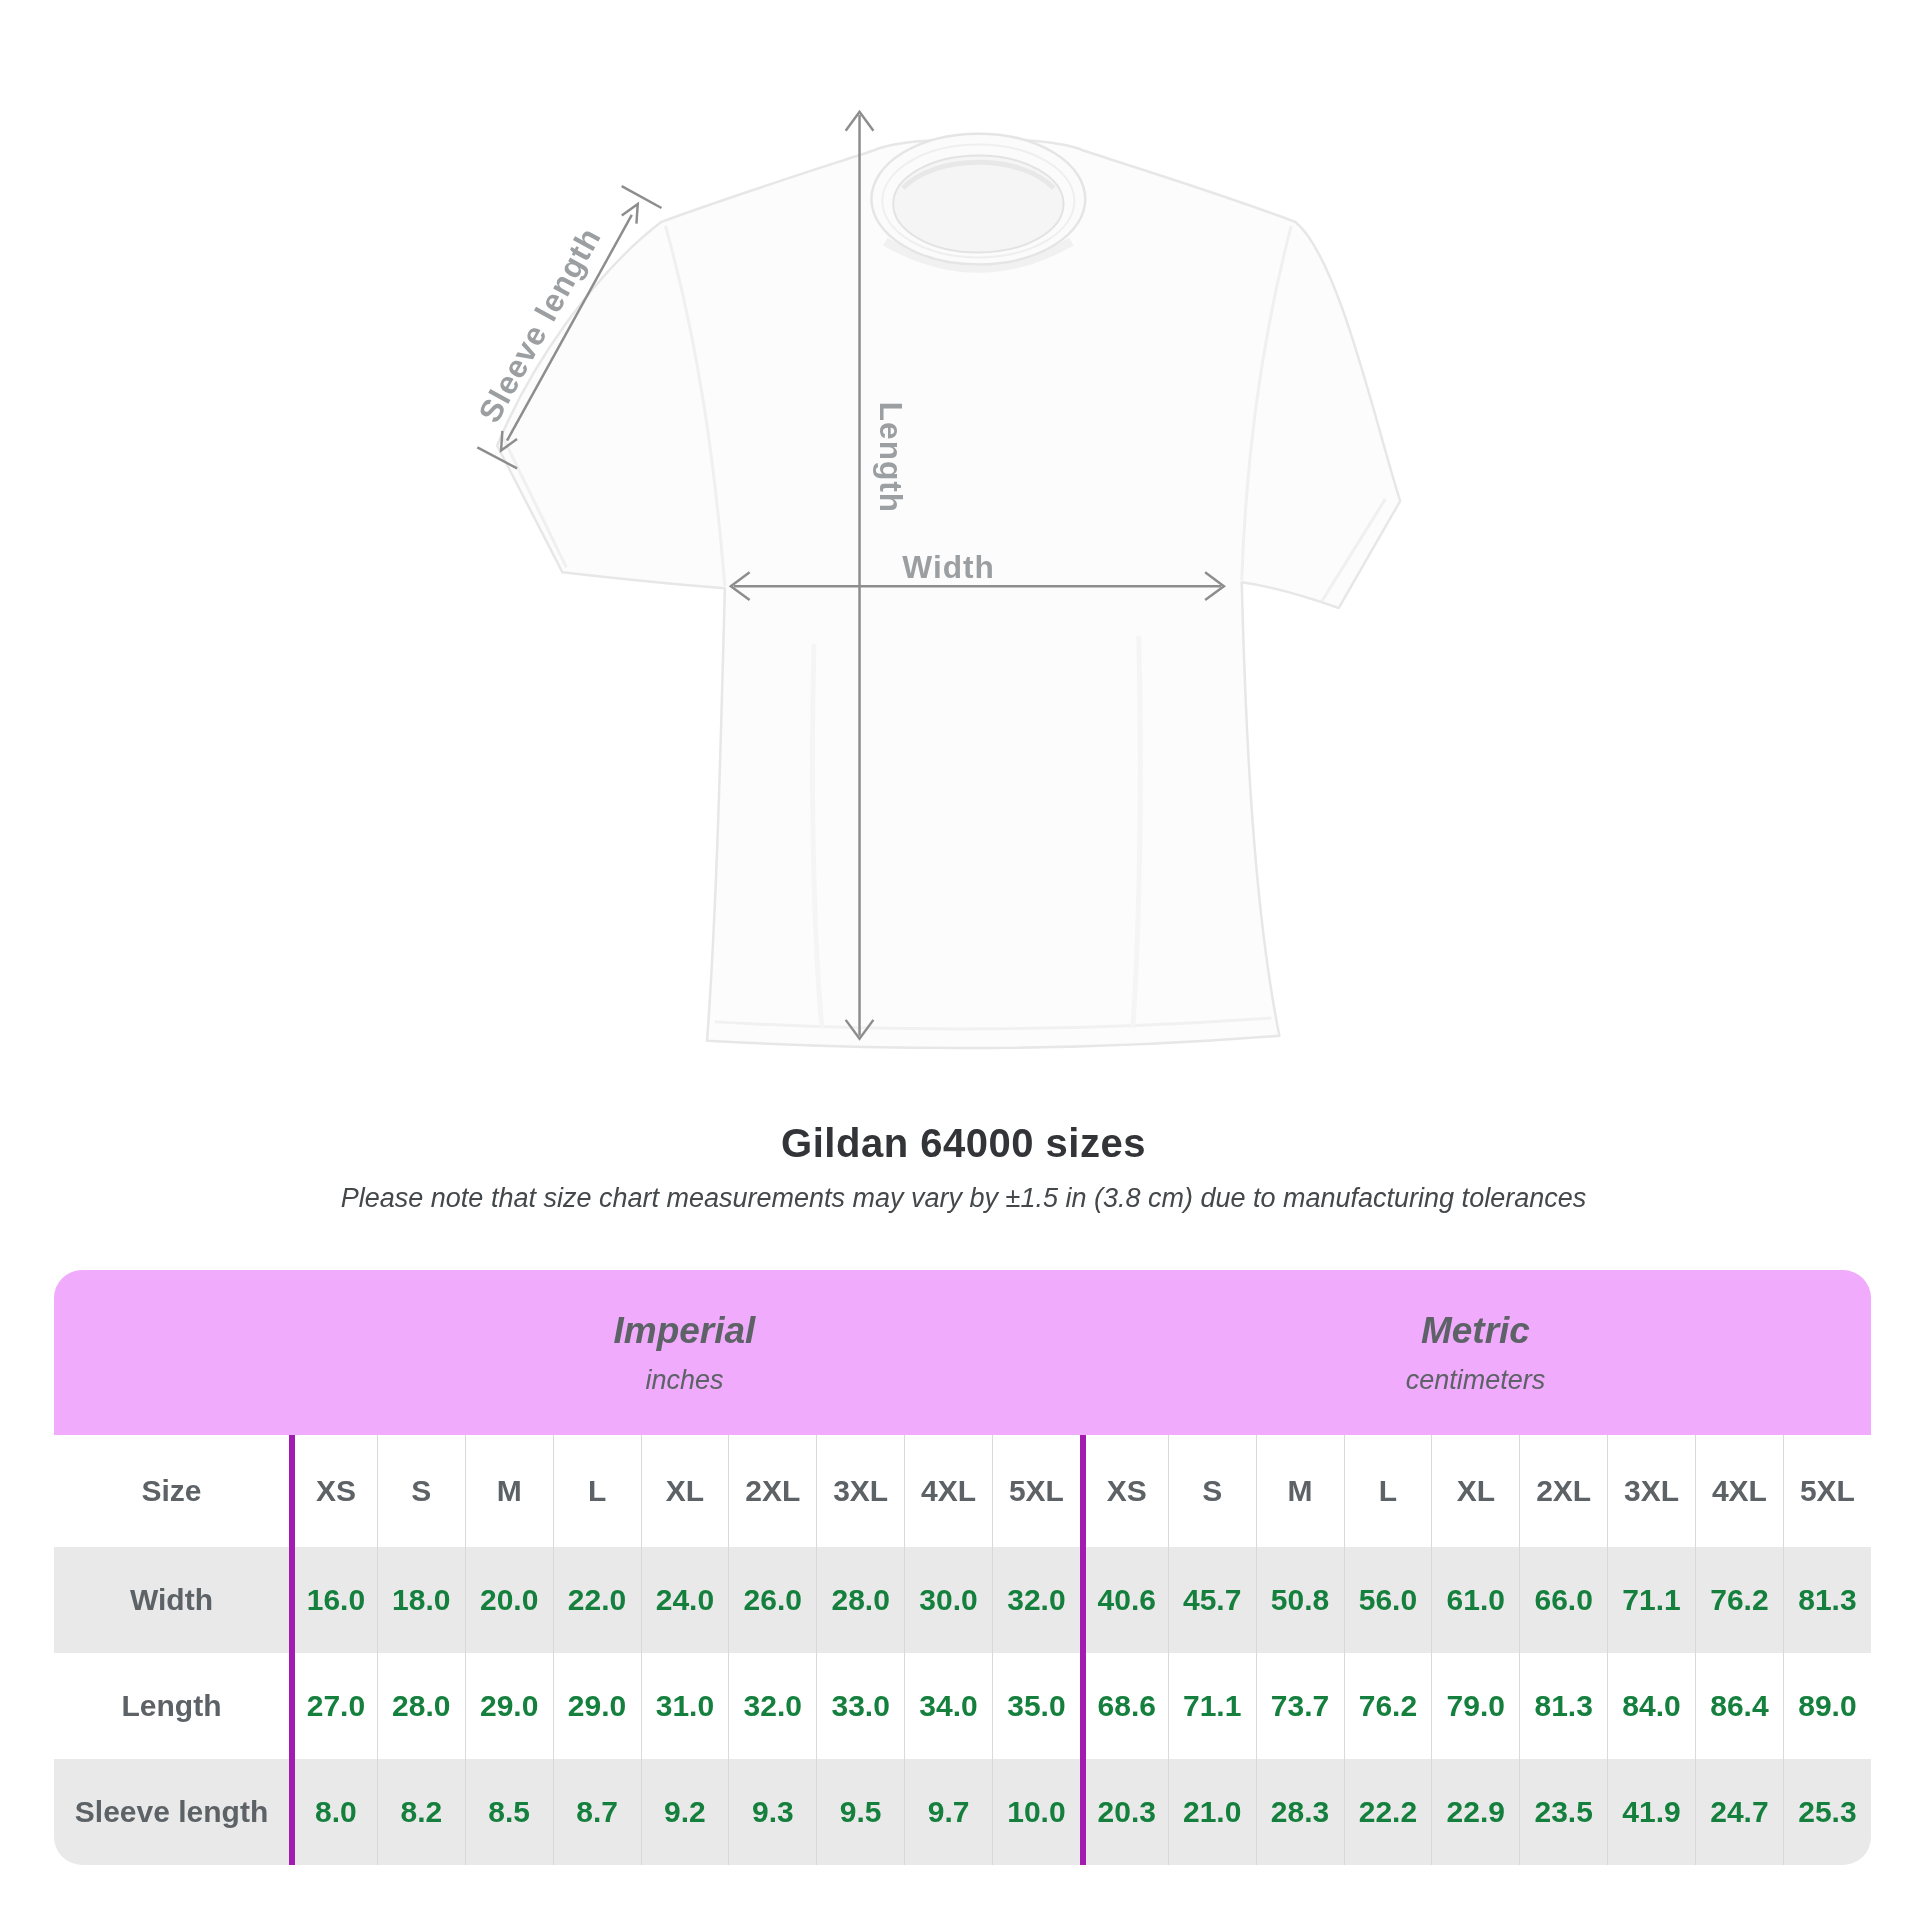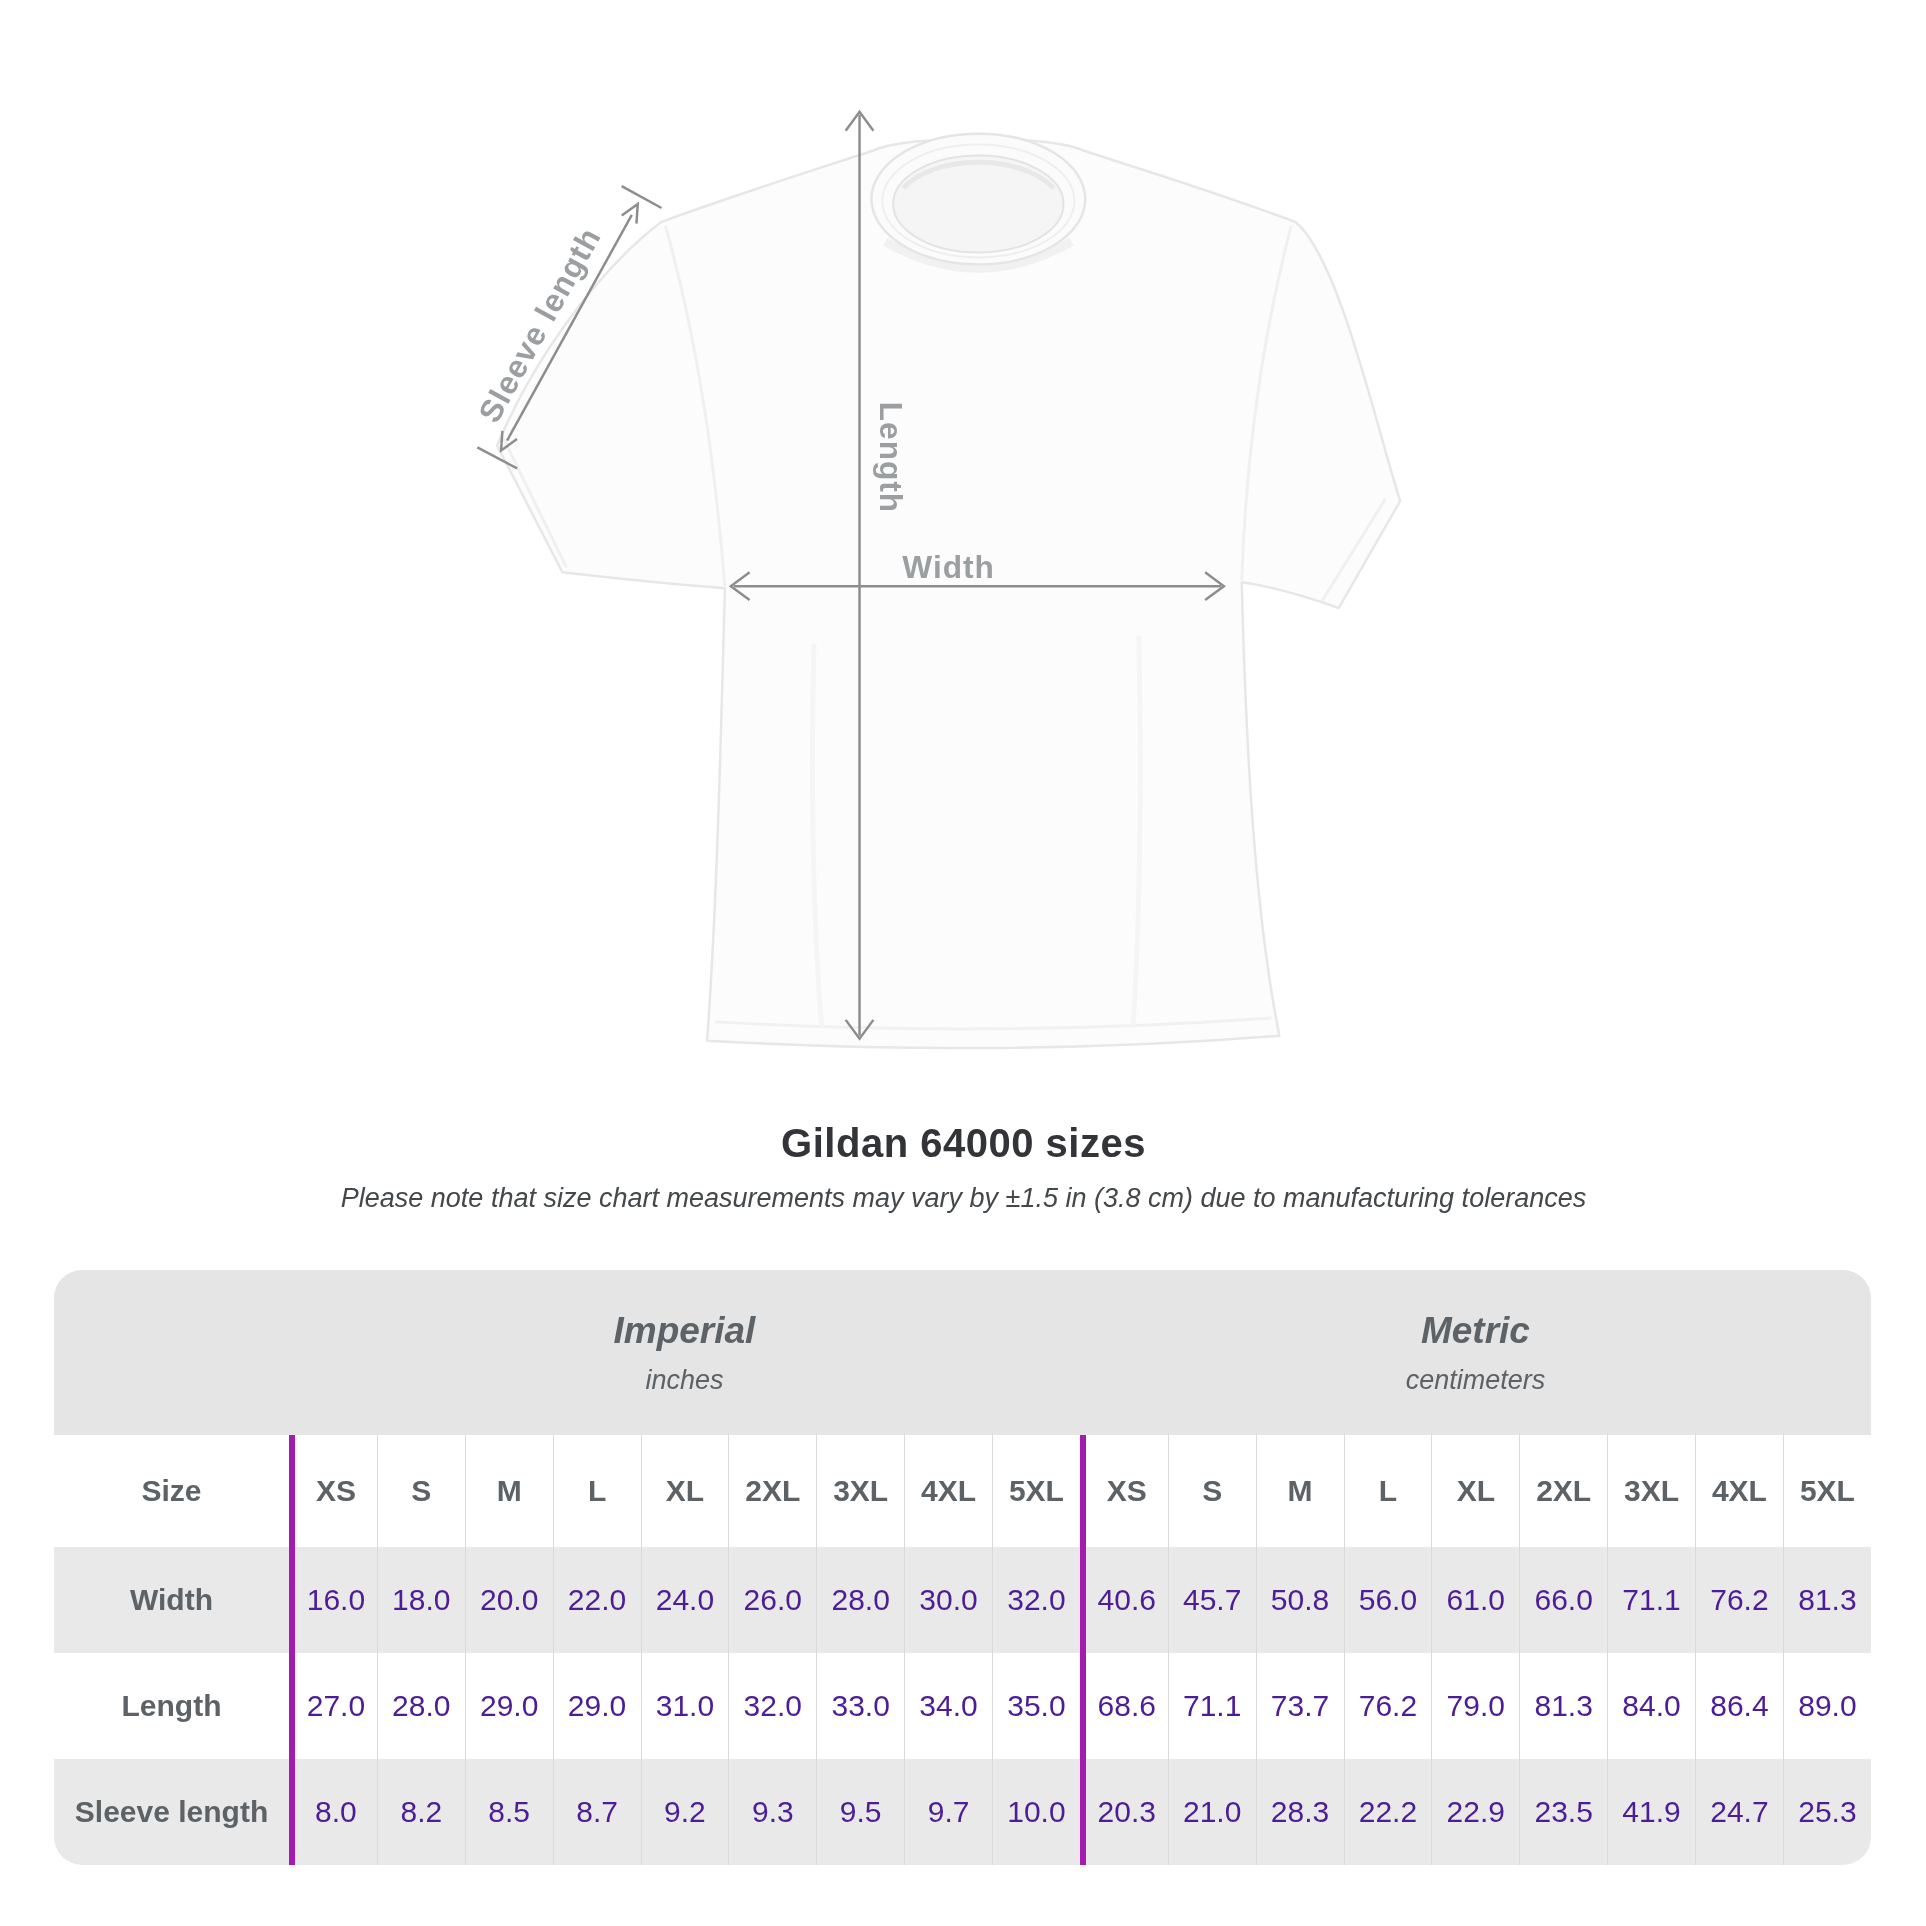--- a/index.html
+++ b/index.html
@@ -16,34 +16,34 @@
   
   #heading { position:absolute; top:1121px; left:0; width:100%; text-align:center; }
   #page-title { margin:0; font-size:40px; font-weight:bold; color:#323437; letter-spacing:0.5px; }
   #page-subtitle { margin:17px 0 0 0; font-size:27px; font-style:italic; color:#44484a; }
 
   
   #table-wrap { position:absolute; left:54px; top:1270px; width:1817px; }
   table.size-table { width:100%; border-collapse:separate; border-spacing:0; table-layout:fixed; }
   col.c-label { width:235px; }
 
-  tr.band td { background:#e5e5e5; height:165px; vertical-align:middle; }
+  tr.band td { background:#f0abfc; height:165px; vertical-align:middle; }
   tr.band td:first-child { border-top-left-radius:28px; }
   tr.band td:last-child  { border-top-right-radius:28px; }
   td.group { text-align:center; }
   .gname { font-size:37px; font-weight:bold; font-style:italic; color:#5d6266; }
   .gunit { font-size:27px; font-style:italic; color:#5d6266; margin-top:13px; }
 
   tr.sizes th { height:112px; }
   tr.measure th, tr.measure td { height:106px; }
 
   th, td { padding:0; text-align:center; vertical-align:middle; font-size:30px; }
   th.rowlabel { font-weight:bold; color:#5d6266;margin-top:38px; }
   th.size-th  { font-weight:bold; color:#5d6266; }
-  td.val { color:#4c1d95; font-weight:normal; }
+  td.val { color:#15803d; font-weight:bold; }
 
   .sep        { border-left:1px solid #d9d9d9; }
   .sep-strong { border-left:6px solid #a21caf; }
 
   tr.striped th, tr.striped td { background:#e9e9e9; }
   tr.measure:last-child th:first-child { border-bottom-left-radius:28px; }
   tr.measure:last-child td:last-child  { border-bottom-right-radius:28px; }
 </style>
 </head>
 <body>

